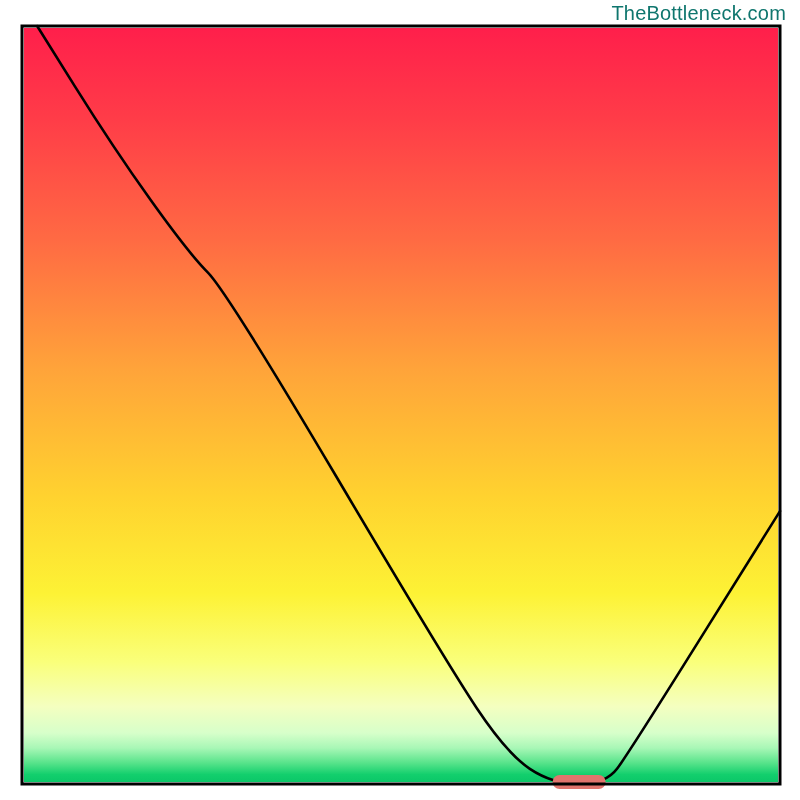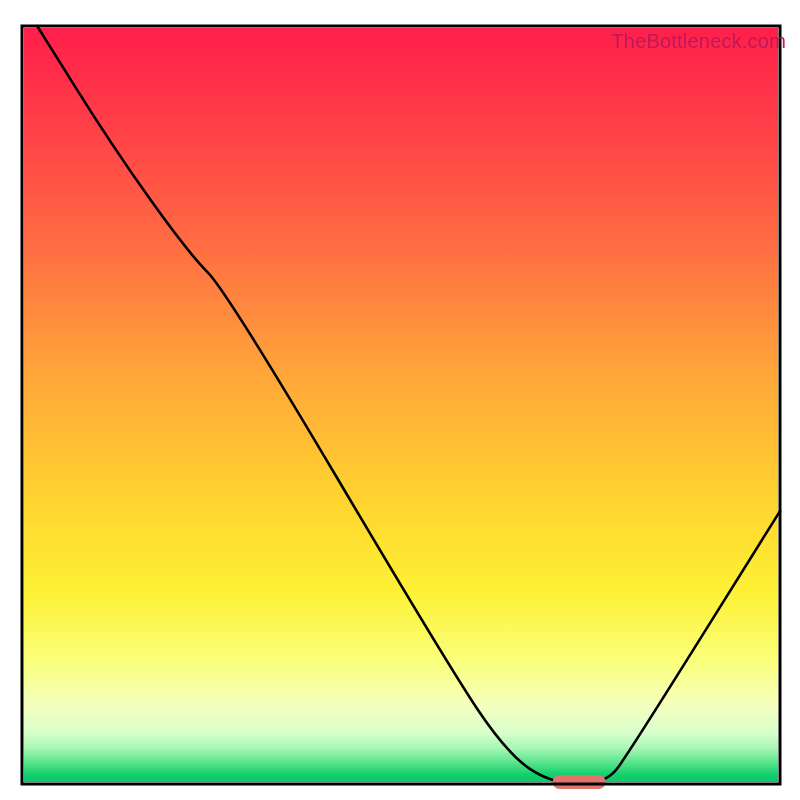--- a/index.html
+++ b/index.html
@@ -12,26 +12,25 @@
   }
   .container {
     position: relative;
     width: 800px;
     height: 800px;
   }
   .watermark {
     position: absolute;
     top: 2px;
     right: 14px;
-    color: #be185d;
+    color: #0f766e;
     font-size: 20px;
     font-weight: 400;
     z-index: 20;
     letter-spacing: 0.2px;
-    margin-top: 28px;
   }
   svg.plot {
     position: absolute;
     left: 0;
     top: 0;
     width: 800px;
     height: 800px;
   }
 </style>
 </head>

